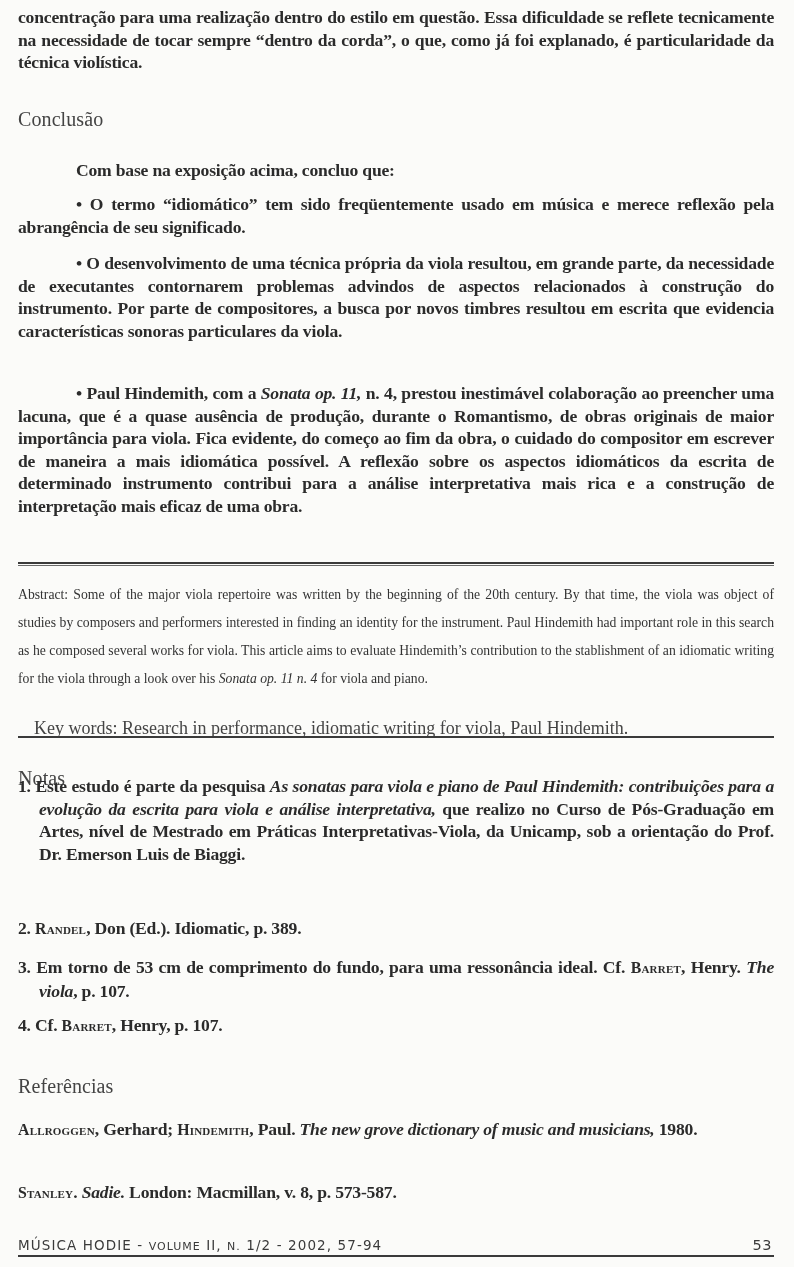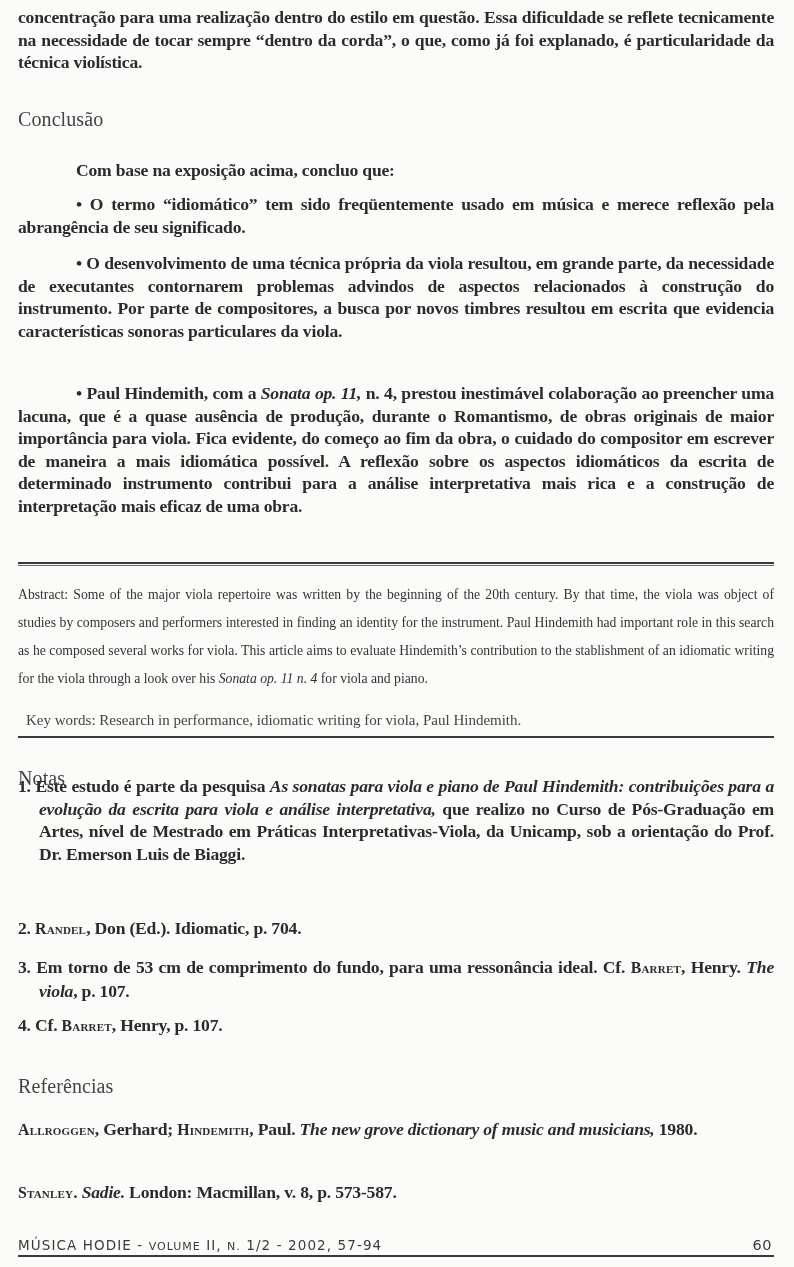--- a/index.html
+++ b/index.html
@@ -82,23 +82,23 @@
       line-height: 28px;
       text-align: justify;
       margin: 0;
       color: #333;
     }
     .keywords {
       position: absolute;
       top: 703px;
       left: 0;
       width: 756px;
-      font-size: 15px;
+      font-size: 18px;
       line-height: 19px;
-      margin: 8px;
+      margin: 16px;
       color: #444;
     }
 
     .note {
       position: absolute;
       left: 0;
       width: 756px;
       padding-left: 21px;
       text-indent: -21px;
       box-sizing: border-box;
@@ -167,30 +167,30 @@
   <p class="abstract"><span>Abstract:</span><span> Some of the major viola repertoire was written by the beginning of the 20th century. By that time, the viola was object of studies by composers and performers interested in finding an identity for the instrument. Paul Hindemith had important role in this search as he composed several works for viola. This article aims to evaluate Hindemith’s contribution to the stablishment of an idiomatic writing for the viola through a look over his </span><i>Sonata op. 11 n. 4</i><span> for viola and piano.</span></p>
 
   <p class="keywords">Key words: Research in performance, idiomatic writing for viola, Paul Hindemith.</p>
 
   <div class="rule-single"></div>
 
   <h2 class="section-heading h-notas">Notas</h2>
 
   <p class="body-text note n1"><span>1.</span> <span>Este estudo é parte da pesquisa </span><i>As sonatas para viola e piano de Paul Hindemith: contribuições para a evolução da escrita para viola e análise interpretativa,</i><span> que realizo no Curso de Pós-Graduação em Artes, nível de Mestrado em Práticas Interpretativas-Viola, da Unicamp, sob a orientação do Prof. Dr. Emerson Luis de Biaggi.</span></p>
 
-  <p class="body-text note n2"><span>2.</span> <span class="sc">Randel</span><span>, Don (Ed.). Idiomatic, p. 704.</span></p>
+  <p class="body-text note n2"><span>2.</span> <span class="sc">Randel</span><span>, Don (Ed.). Idiomatic, p. 389.</span></p>
 
   <p class="body-text note n3"><span>3.</span> <span>Em torno de 53 cm de comprimento do fundo, para uma ressonância ideal. Cf. </span><span class="sc">Barret</span><span>, Henry. </span><i>The viola</i><span>, p. 107.</span></p>
 
   <p class="body-text note n4"><span>4.</span> <span>Cf. </span><span class="sc">Barret</span><span>, Henry, p. 107.</span></p>
 
   <h2 class="section-heading h-referencias">Referências</h2>
 
   <p class="body-text ref r1"><span class="sc">Allroggen</span><span>, Gerhard; </span><span class="sc">Hindemith</span><span>, Paul. </span><i>The new grove dictionary of music and musicians,</i><span> 1980.</span></p>
 
   <p class="body-text ref r2"><span class="sc">Stanley</span><span>. </span><i>Sadie.</i><span> London: Macmillan, v. 8, p. 573-587.</span></p>
 
   <div class="footer">
     <span class="footer-left"><span>MÚSICA HODIE</span><span> - </span><span class="sm">VOLUME</span><span> II, </span><span class="sm">N.</span><span> 1/2 - 2002, 57-94</span></span>
-    <span class="footer-right">60</span>
+    <span class="footer-right">53</span>
   </div>
 
 </div>
 
 </body></html>

